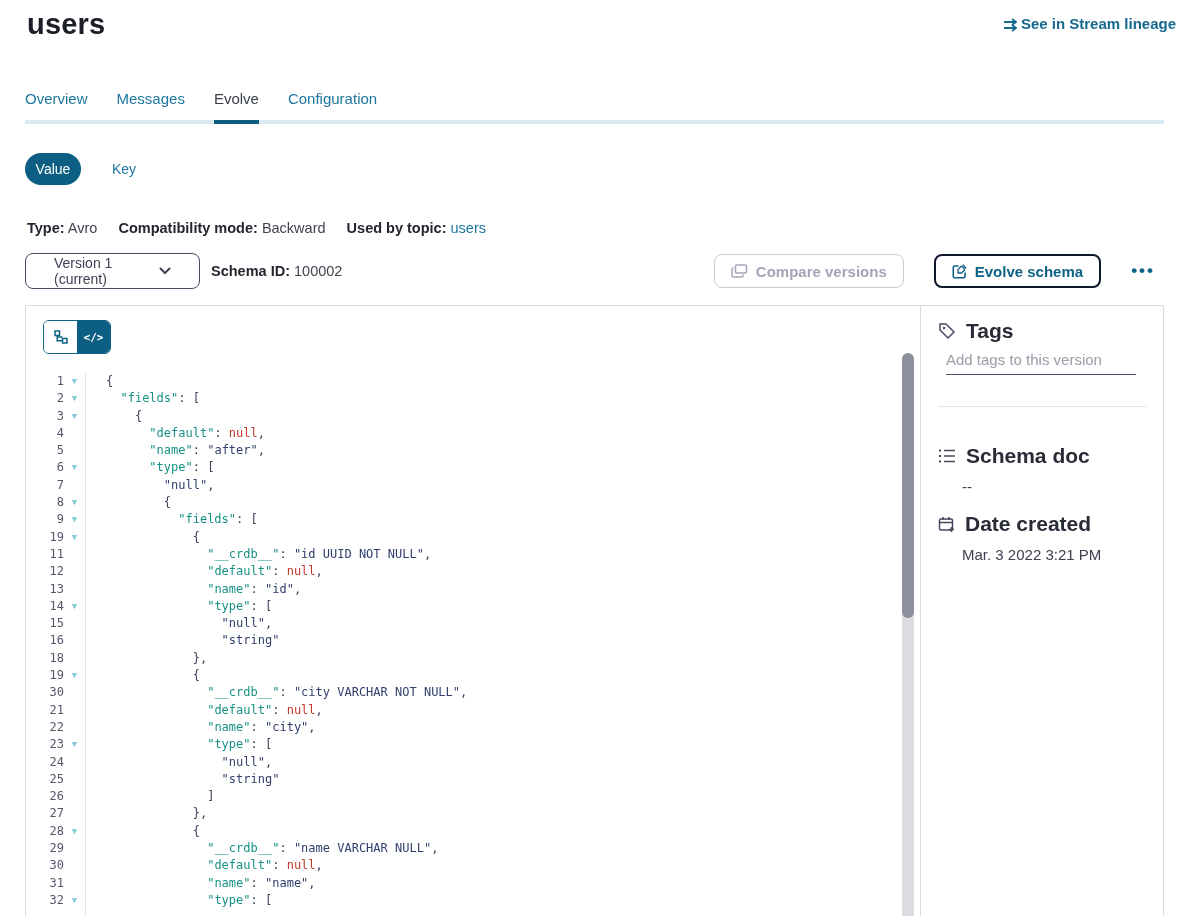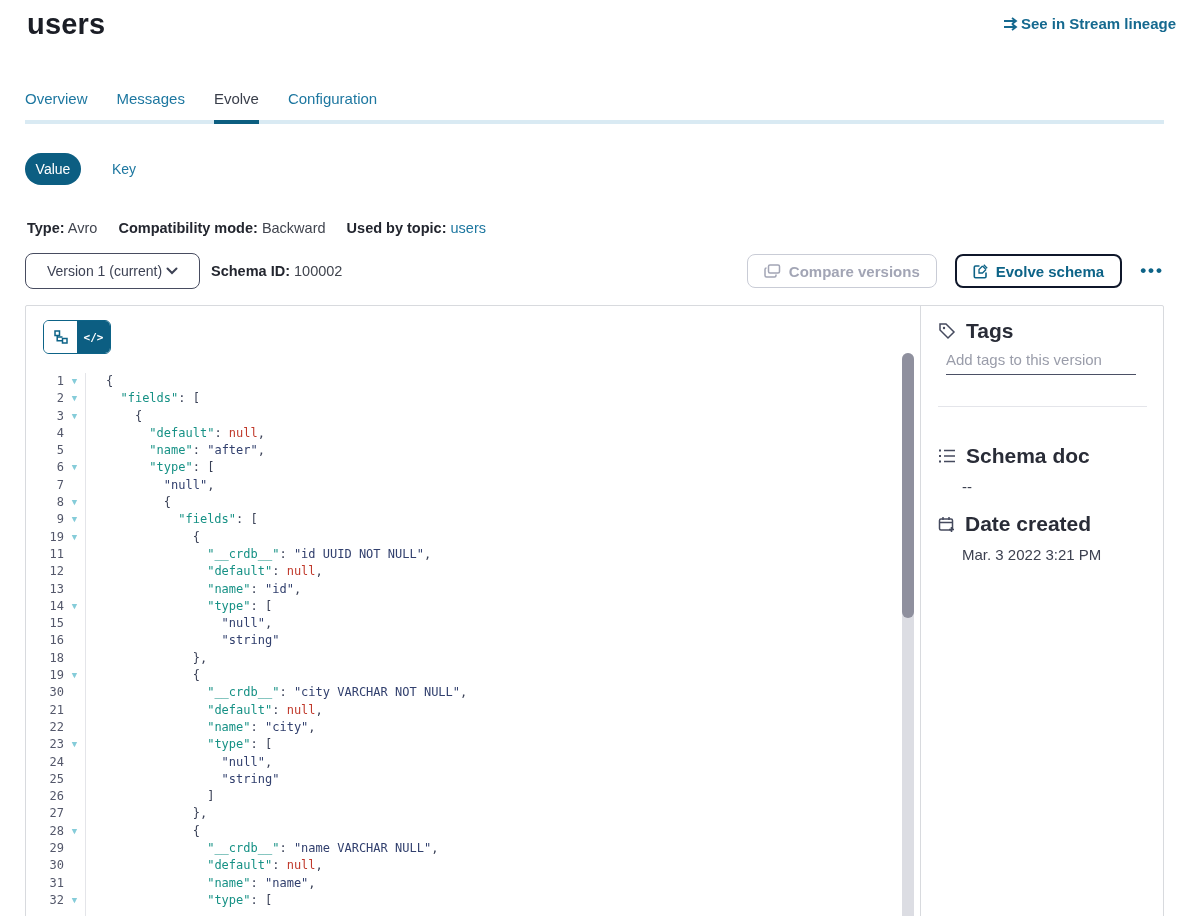--- a/index.html
+++ b/index.html
@@ -3,21 +3,21 @@
 <meta charset="utf-8">
 <style>
   * { margin:0; padding:0; box-sizing:border-box; }
   html,body { width:1189px; height:916px; overflow:hidden; background:#fff;
     font-family:"Liberation Sans", sans-serif; color:#3a3e4b; }
   .page { position:relative; width:1189px; height:916px; }
 
   
   .page-title { position:absolute; left:27px; top:8px; font-size:29px; font-weight:bold;
     color:#1b1e26; letter-spacing:.2px; }
-  .lineage-link { position:absolute; right:13px; top:15px; display:flex; align-items:center;
+  .lineage-link { position:absolute; right:13px; top:15px; display:flex; align-items:flex-end;
     color:#15698f; font-size:15px; font-weight:bold; cursor:pointer; text-decoration:none; }
 
   
   .tabbar { position:absolute; left:25px; right:25px; top:90px; display:flex; gap:29px;
     border-bottom:4px solid #d9eaf3; padding-bottom:13px; }
   .tab { font-size:15px; color:#1d77a0; cursor:pointer; position:relative; }
   .tab.active { color:#393e4a; font-weight:normal; }
   .tab.active::after { content:""; position:absolute; left:0; right:0; bottom:-17px;
     height:4px; background:#0c5e80; }
 
@@ -30,25 +30,25 @@
   
   .meta-row { position:absolute; left:27px; top:220px; font-size:14.5px; color:#41454f; }
   .meta-row b { color:#23262f; }
   .meta-sep { display:inline-block; width:13px; }
   .topic-link { color:#1d77a0; cursor:pointer; }
 
   
   .version-row { position:absolute; left:25px; right:25px; top:253px; height:36px; }
   .version-select { position:absolute; left:0; top:0; width:175px; height:36px;
     border:1px solid #474c60; border-radius:8px; display:flex; align-items:center;
-    padding:0 21px; font-size:14px; color:#3d4254; cursor:pointer; background:#fff; }
+    padding:0 28px; font-size:14px; color:#3d4254; cursor:pointer; background:#fff; }
   .version-select .chev { margin-left:auto; display:flex; }
   .schema-id { position:absolute; left:186px; top:0; line-height:36px; font-size:14.5px; color:#41454f; }
   .schema-id b { color:#23262f; }
-  .actions { position:absolute; right:0; top:1px; display:flex; gap:18px; }
+  .actions { position:absolute; right:9px; top:1px; display:flex; gap:30px; }
   .btn { height:34px; border-radius:8px; background:#fff; font-family:inherit; font-size:15px;
     font-weight:bold; display:flex; align-items:center; gap:8px; padding:0 16px; cursor:pointer; }
   .btn-compare { border:1px solid #c9ccd6; color:#a2a5b5; cursor:default; }
   .btn-evolve { border:2px solid #0f172a; color:#0d6387; }
   .dots { color:#0d6387; font-size:17px; font-weight:bold; letter-spacing:2px; cursor:pointer;
     line-height:34px; }
 
   
   .panel { position:absolute; left:25px; top:305px; width:1139px; height:645px;
     border:1px solid #d8dade; border-radius:2px; background:#fff; }

